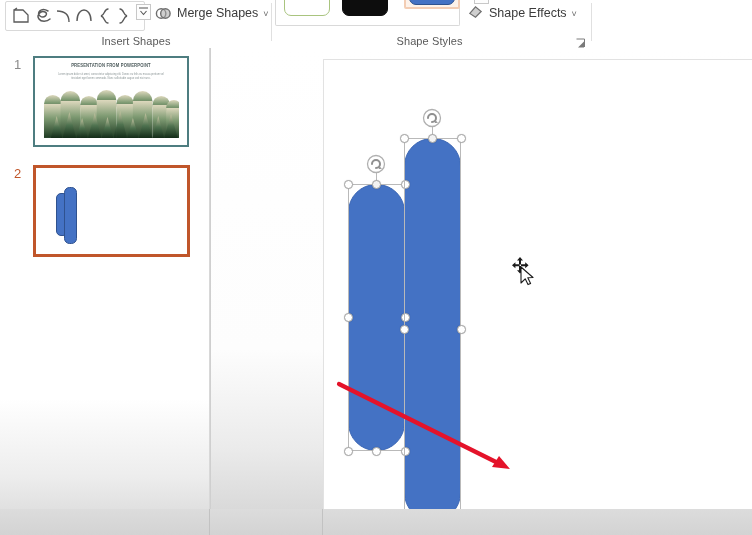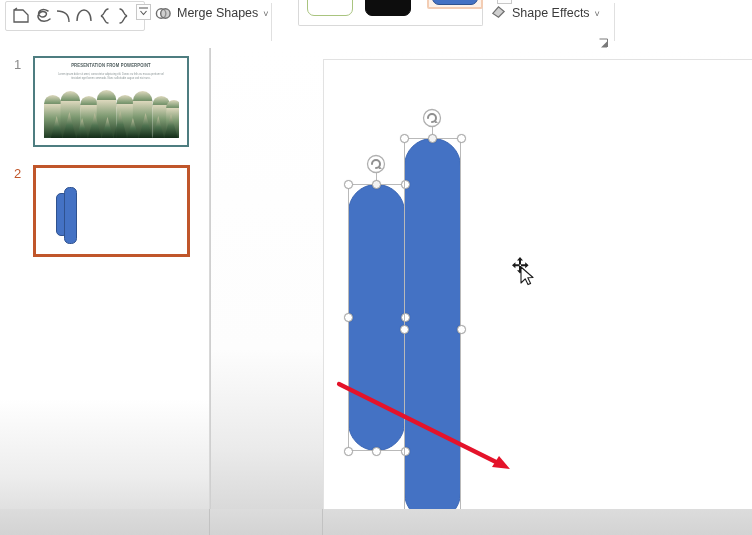--- a/index.html
+++ b/index.html
@@ -91,21 +91,21 @@
     gap: 5px;
     padding: 0 3px;
     color: #3b3b3b;
     font-size: 12.5px;
     white-space: nowrap;
   }
   .merge-icon { width: 17px; height: 17px; display:block; }
   .caret { font-size: 9px; color: #666; transform: translateY(1px); }
 
   
-  #grp-shape-styles { left: 290px; width: 325px; }
+  #grp-shape-styles { left: 267px; width: 325px; }
   #style-gallery {
     position: absolute;
     left: 8px; top: -14px;
     width: 185px; height: 40px;
     border: 1px solid #d9d9d9;
     border-top: none;
     border-radius: 0 0 2px 2px;
     background: #fff;
     box-sizing: border-box;
   }
@@ -384,20 +384,21 @@
         <span class="merge-icon">
           <svg viewBox="0 0 18 18" width="17" height="17">
             <circle cx="6.5" cy="9" r="5" fill="none" stroke="#6f6f6f" stroke-width="1.5"></circle>
             <circle cx="11" cy="9" r="5" fill="#a8a8a8" fill-opacity=".55" stroke="#6f6f6f" stroke-width="1.5"></circle>
           </svg>
         </span>
         <span>Merge Shapes</span>
         <span class="caret">˅</span>
       </div>
 
+      <div class="ribbon-group-label">Insert Shapes</div>
       <div class="group-divider" style="right:0;"></div>
     </div>
 
     <div class="ribbon-group" id="grp-shape-styles">
 
       <div id="style-gallery">
         <div class="style-swatch" style="left:8px; top:4px; background:#ffffff; border:1.5px solid #a9c47f;"></div>
         <div class="style-swatch" style="left:66px; top:4px; background:#0d0d0d; border:1px solid #0d0d0d;"></div>
         <div class="style-sel-box">
           <div class="style-swatch" style="left:3px; top:6px; background:#4472c4; border:1.5px solid #2f528f;"></div>
@@ -412,20 +413,21 @@
       <div id="shape-effects">
         <span>
           <svg viewBox="0 0 18 18" width="17" height="17">
             <path d="M3 11 L9 4 L15 9 L9 15 Z" fill="#cfcfcf" stroke="#6f6f6f" stroke-width="1.3"></path>
           </svg>
         </span>
         <span>Shape Effects</span>
         <span class="caret">˅</span>
       </div>
 
+      <div class="ribbon-group-label">Shape Styles</div>
 
       <span class="dialog-launcher">
         <svg viewBox="0 0 11 11" width="11" height="11">
             <path d="M1.5 1 h8 v8" fill="none" stroke="#7a7a7a" stroke-width="1"></path>
             <path d="M3 9.6 l6 0 l0 -6 z" fill="#7a7a7a"></path>
           </svg>
       </span>
       <div class="group-divider" style="right:0;"></div>
     </div>
 

